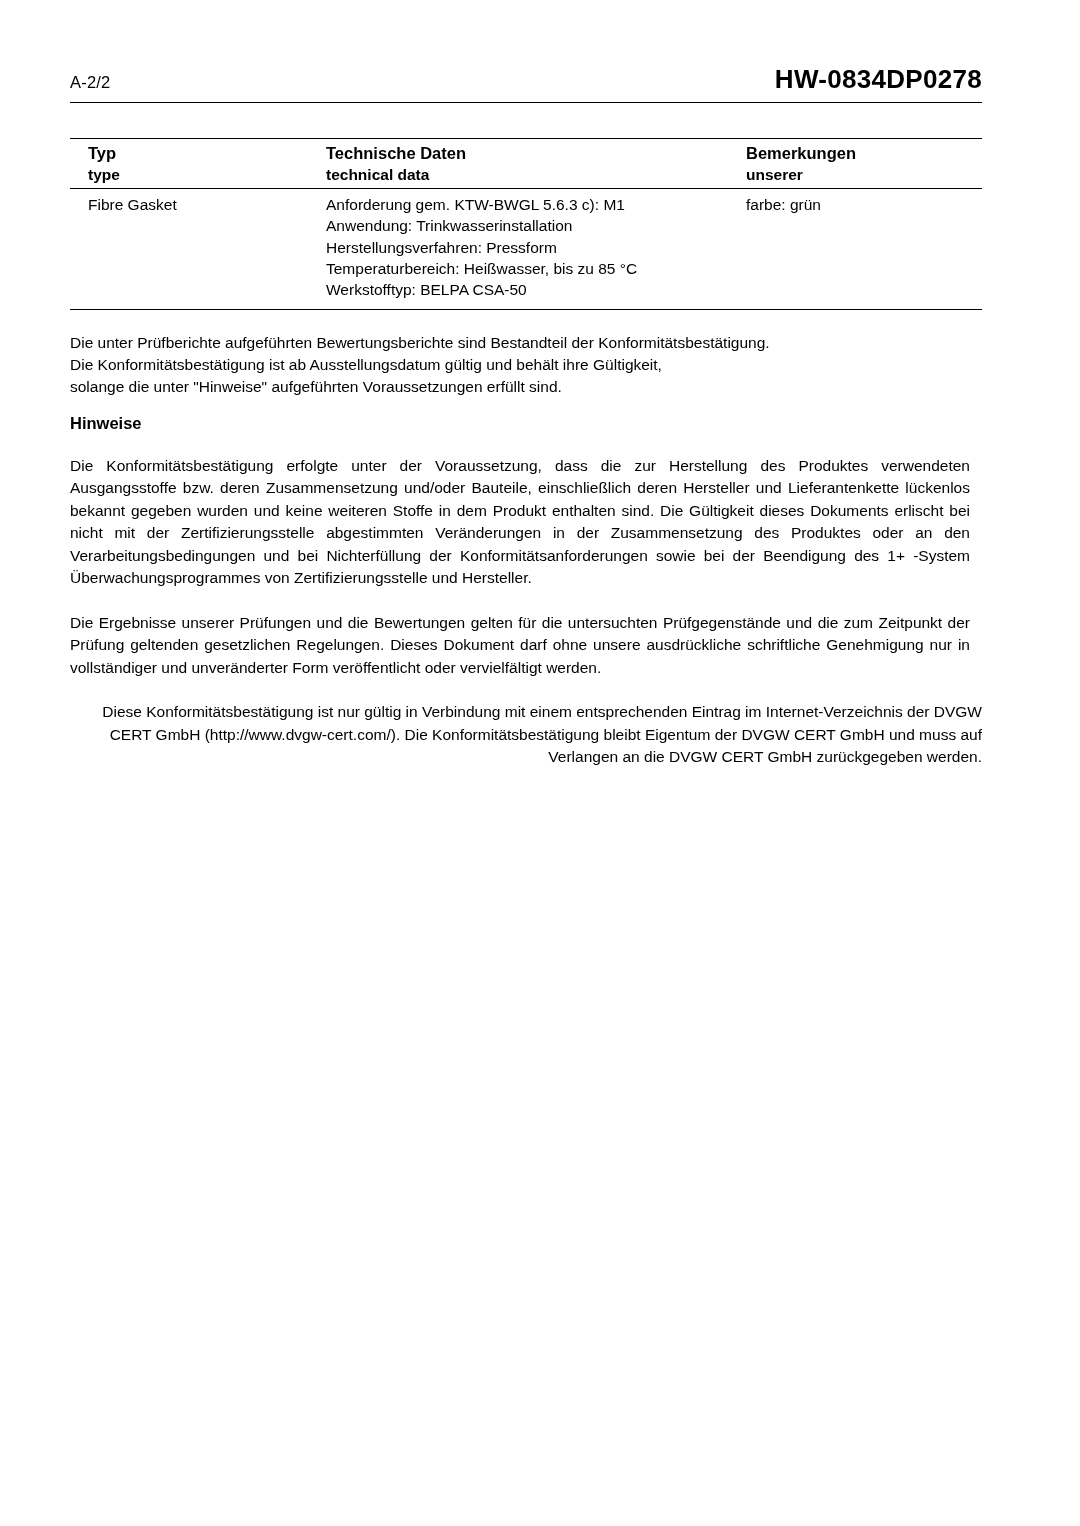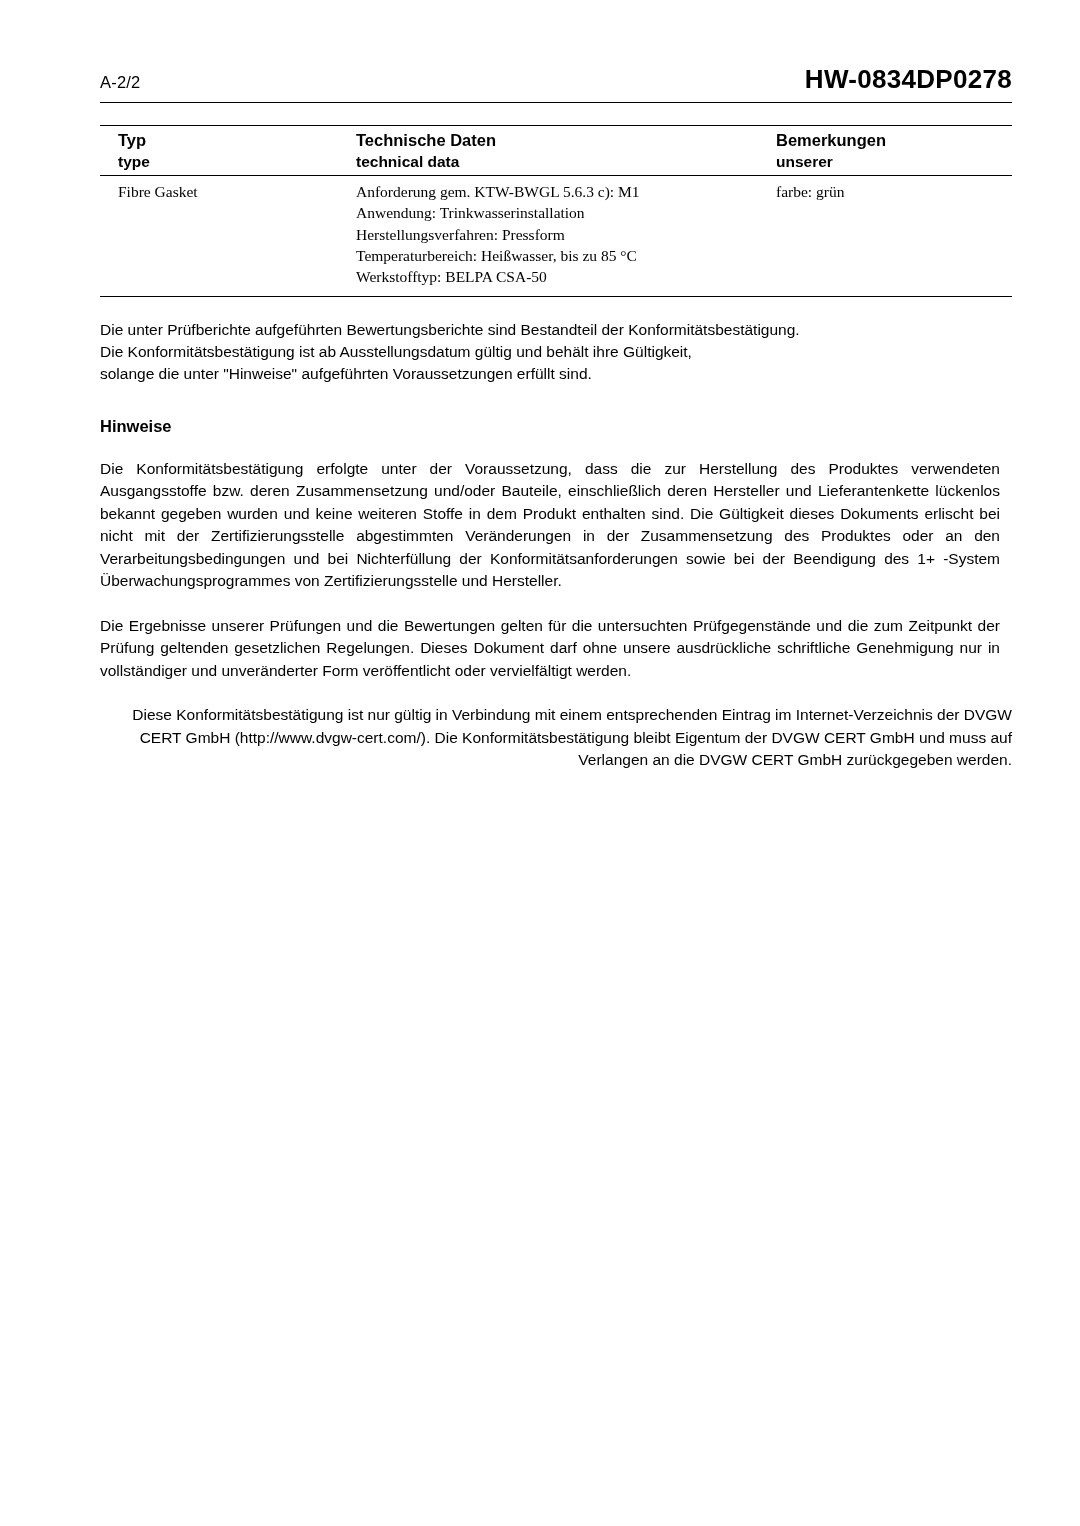--- a/index.html
+++ b/index.html
@@ -15,21 +15,21 @@
     position: relative;
     width: 1080px;
     height: 1526px;
     margin: 0 auto;
     background: #ffffff;
     box-sizing: border-box;
     overflow: hidden;
   }
   .content {
     position: absolute;
-    left: 100px;
+    left: 70px;
     top: 0;
     width: 912px;
   }
 
   
   .doc-header {
     display: flex;
     align-items: baseline;
     justify-content: space-between;
     padding-top: 64px;
@@ -43,21 +43,21 @@
     font-weight: bold;
     letter-spacing: 0.3px;
   }
   .header-rule {
     margin-top: 7px;
     border-bottom: 1.6px solid #000;
   }
 
   
   .table-wrap {
-    margin-top: 22px;
+    margin-top: 35px;
   }
   table.spec {
     width: 100%;
     border-collapse: collapse;
     table-layout: fixed;
   }
   table.spec col.c1 { width: 238px; }
   table.spec col.c2 { width: 420px; }
   table.spec col.c3 { width: 254px; }
 
@@ -80,38 +80,37 @@
     border-bottom: 1.2px solid #000;
   }
   table.spec tbody td {
     vertical-align: top;
     padding: 5px 6px 8px 18px;
     font-size: 15.5px;
     line-height: 1.38;
   }
   table.spec tbody tr {
     border-bottom: 1.6px solid #000;
-    font-family: Liberation Serif, serif;
   }
   .cell-lines > div {
     white-space: pre;
   }
 
   
   .block {
     margin-top: 22px;
     font-size: 15.5px;
     line-height: 1.42;
   }
   .block .line { white-space: pre; }
 
   h2.section-title {
     font-size: 16.5px;
     font-weight: bold;
-    margin: 32px 0 0 0;
+    margin: 16px 0 0 0;
   }
 
   p.justified {
     margin: 22px 12px 0 0;
     font-size: 15.5px;
     line-height: 1.45;
     text-align: justify;
   }
   p.flush {
     margin: 22px 0 0 0;

